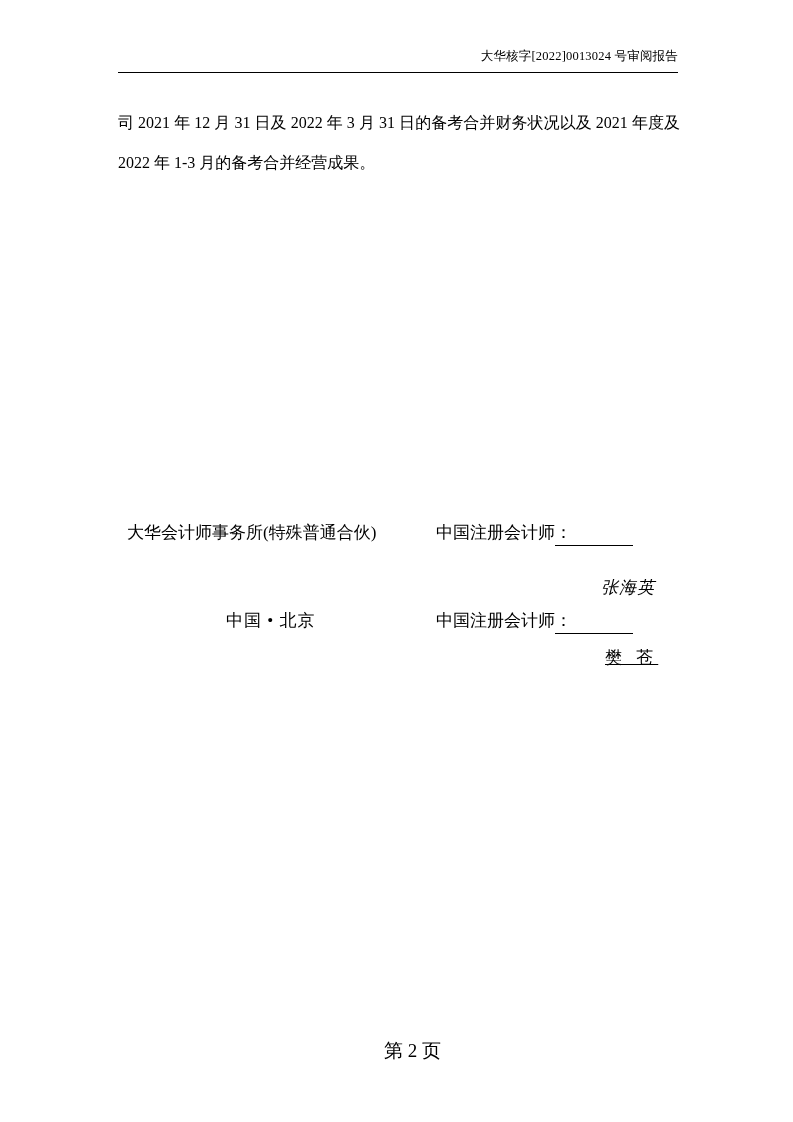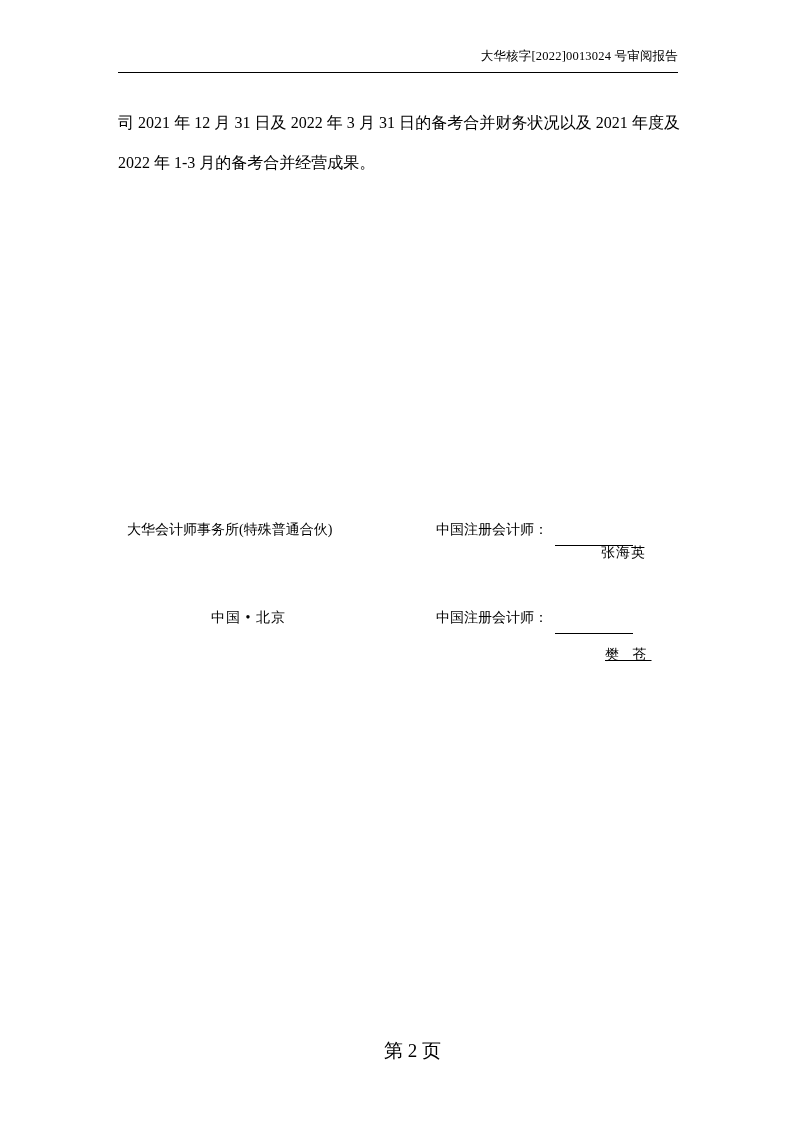--- a/index.html
+++ b/index.html
@@ -58,21 +58,21 @@
   }
   .para.indent {
     text-indent: 33px;
   }
   
   .sig {
     position: absolute;
     left: 118px;
     top: 505px;
     width: 562px;
-    font-size: 14px;
+    font-size: 17px;
   }
   .sig-row {
     position: relative;
     height: 48px;
   }
   .firm-name {
     position: absolute;
     left: 9px;
     top: 16px;
     white-space: nowrap;
@@ -87,27 +87,28 @@
     position: absolute;
     left: 437px;
     top: 40px;
     width: 78px;
     height: 1px;
     background: #000000;
   }
   .cpa-name-1 {
     position: absolute;
     left: 483px;
-    top: 39px;
+    top: 71px;
     white-space: nowrap;
     letter-spacing: 1px;
+    font-style: italic;
   }
   .country-city {
     position: absolute;
-    left: 93px;
+    left: 108px;
     top: 104px;
     white-space: nowrap;
     letter-spacing: 1px;
   }
   .cpa-label-2 {
     position: absolute;
     left: 318px;
     top: 104px;
     white-space: nowrap;
   }

